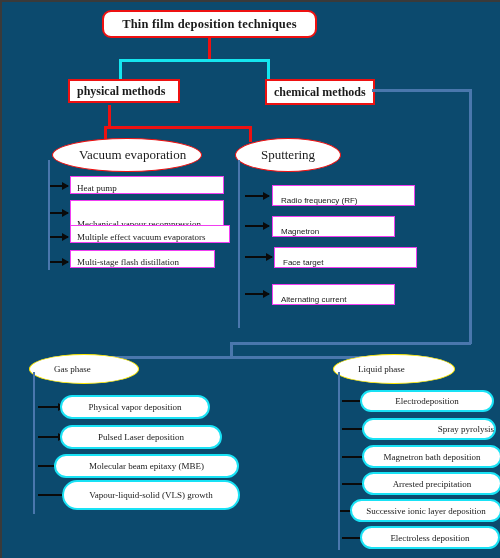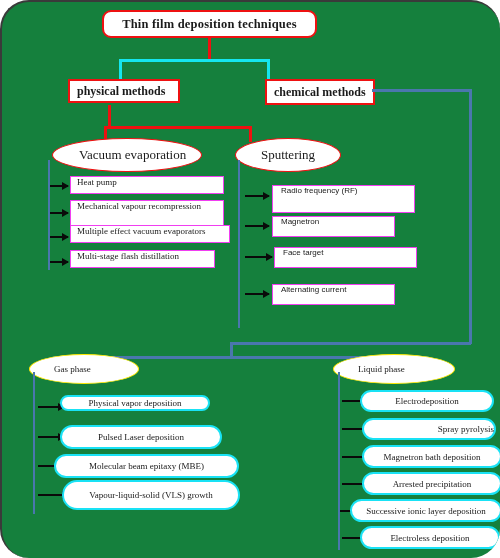--- a/index.html
+++ b/index.html
@@ -1,26 +1,25 @@
 <!DOCTYPE html>
 <html><head>
 <meta charset="utf-8">
 <style>
   html,body{margin:0;padding:0;background:#ffffff;}
   body{font-family:"Liberation Serif", serif;}
 
   #canvas{
     position:relative;
     width:500px;height:558px;
-    background:#15803d;
+    background:#0c4a6e;
     border-top:2px solid #3a3a3a;
     border-left:2px solid #3a3a3a;
     box-sizing:border-box;
     overflow:hidden;
-    border-radius:29px;
   }
 
   
   .abs{position:absolute;box-sizing:border-box;}
 
   
   .ln{position:absolute;background:#4a77ad;}
   .ln-red{position:absolute;background:#ee1111;}
   .ln-cyan{position:absolute;background:#15e6ef;}
 
@@ -53,21 +52,21 @@
   .ell-yellow{
     border:1.7px solid #ffe800;border-radius:50%;
     display:flex;align-items:center;justify-content:flex-start;
     padding-left:24px;
     font-size:9px;color:#1a1a1a;background:#fff;
   }
 
   
   .mag-box{
     border:1.6px solid #f13ef1;
-    display:flex;align-items:flex-start;padding-left:6px;
+    display:flex;align-items:flex-end;padding-left:6px;
     font-size:9px;color:#1a1a1a;background:#fff;
     font-family:"Liberation Serif", serif;
   }
   
   .mag-box.sans{
     font-family:"Liberation Sans", sans-serif;
     font-size:8px;padding-left:8px;
   }
 
   
@@ -150,21 +149,21 @@
   <div class="abs mag-box" style="left:68px;top:248px;width:145px;height:18px;">
     <span>Multi-stage flash distillation</span>
   </div>
 
   <div class="abs ell-red" style="left:233px;top:136px;width:106px;height:34px;">
     <span>Sputtering</span>
   </div>
   <div class="ln" style="left:236px;top:158px;width:2px;height:168px;"></div>
 
   <div class="arrow" style="left:243px;top:193px;width:24px;"></div>
-  <div class="abs mag-box sans" style="left:270px;top:183px;width:143px;height:28px;">
+  <div class="abs mag-box sans" style="left:270px;top:183px;width:143px;height:21px;">
     <span>Radio frequency (RF)</span>
   </div>
 
   <div class="arrow" style="left:243px;top:223px;width:24px;"></div>
   <div class="abs mag-box sans" style="left:270px;top:214px;width:123px;height:21px;">
     <span>Magnetron</span>
   </div>
 
   <div class="arrow" style="left:243px;top:254px;width:27px;"></div>
   <div class="abs mag-box sans" style="left:272px;top:245px;width:143px;height:21px;">
@@ -175,21 +174,21 @@
   <div class="abs mag-box sans" style="left:270px;top:282px;width:123px;height:21px;">
     <span>Alternating current</span>
   </div>
 
   <div class="abs ell-yellow" style="left:27px;top:352px;width:110px;height:30px;text-align:center;">
     <span>Gas phase</span>
   </div>
   <div class="ln" style="left:31px;top:370px;width:2px;height:142px;"></div>
 
   <div class="arrow" style="left:36px;top:404px;width:26px;"></div>
-  <div class="abs pill-cyan" style="left:58px;top:393px;width:150px;height:16px;">
+  <div class="abs pill-cyan" style="left:58px;top:393px;width:150px;height:24px;">
     <span>Physical vapor deposition</span>
   </div>
 
   <div class="arrow" style="left:36px;top:434px;width:26px;"></div>
   <div class="abs pill-cyan" style="left:58px;top:423px;width:162px;height:24px;">
     <span>Pulsed Laser deposition</span>
   </div>
 
   <div class="arrow" style="left:36px;top:463px;width:26px;"></div>
   <div class="abs pill-cyan" style="left:52px;top:452px;width:185px;height:24px;">

